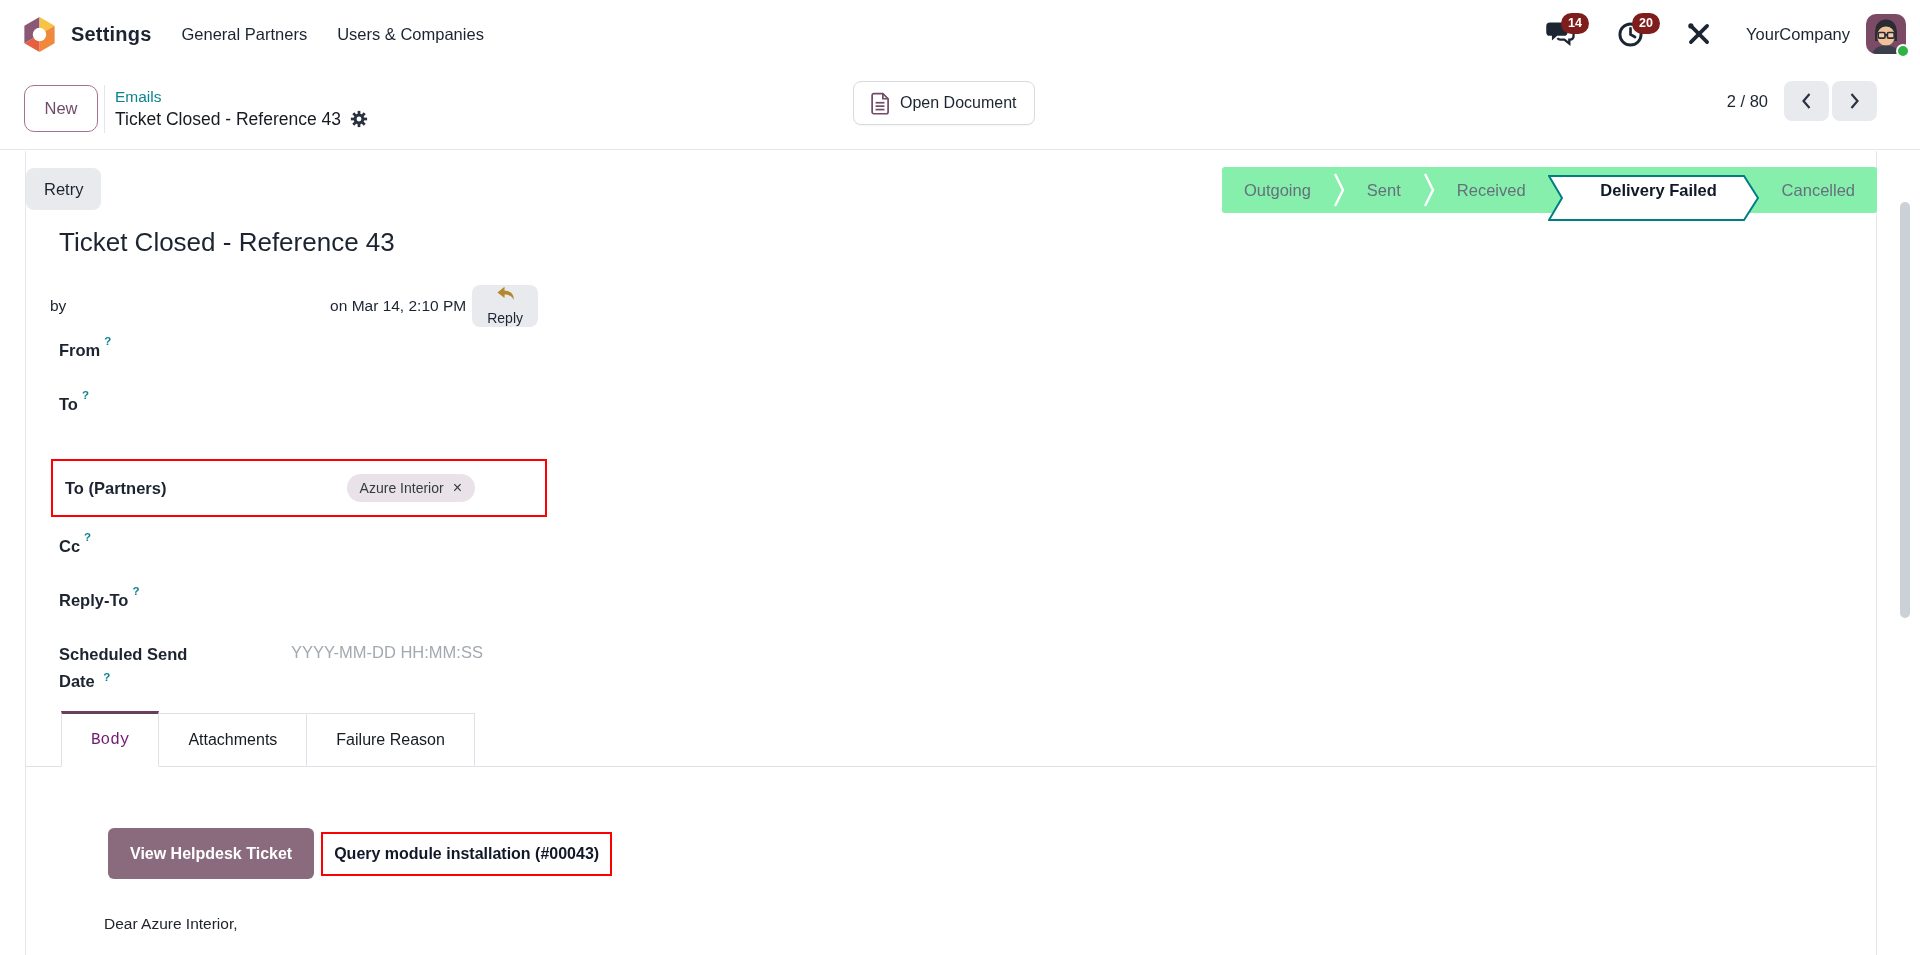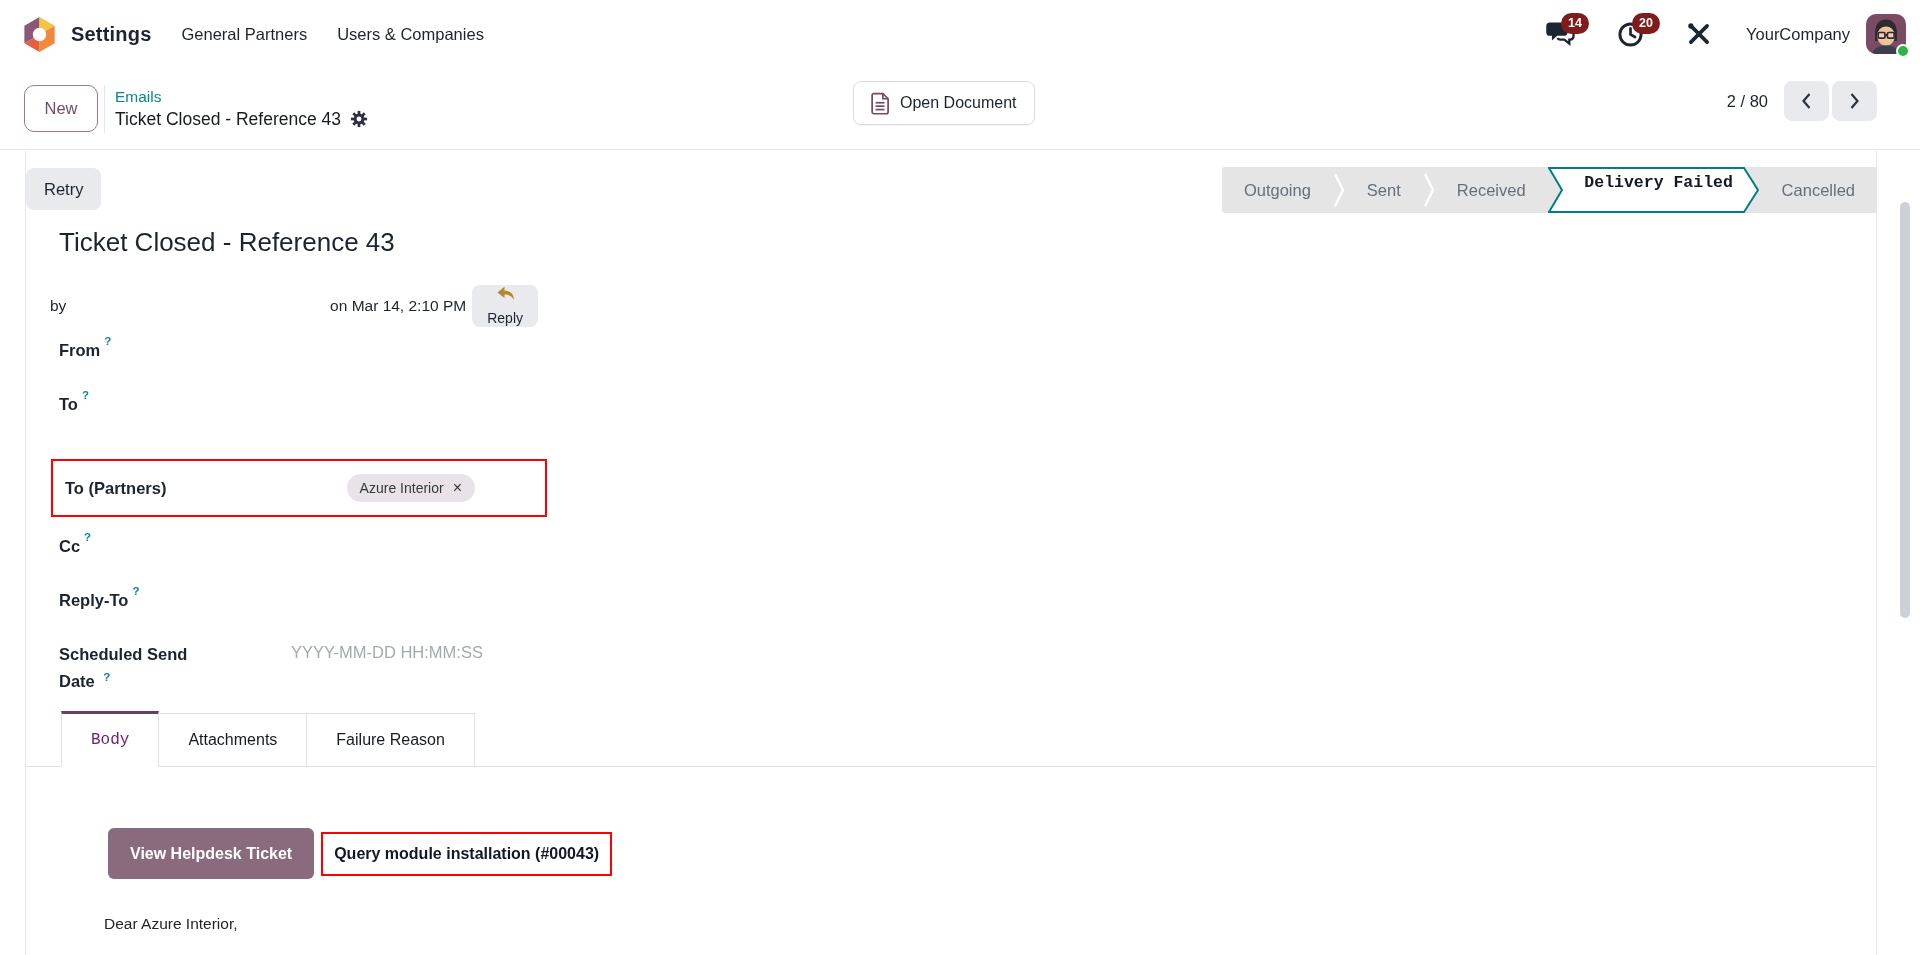--- a/index.html
+++ b/index.html
@@ -49,25 +49,25 @@
   .sheet { position:absolute; top:0; bottom:0; left:25px; right:43px; background:#fff;
     border-left:1px solid #e4e6ea; border-right:1px solid #e4e6ea; }
   .scroll-thumb { position:absolute; right:10px; top:51px; width:10px; height:416px;
     background:#ccd1d7; border-radius:5px; cursor:grab; }
 
   .btn-retry { position:absolute; left:0; top:17px; height:42px; padding:0 18px; background:#e8eaed;
     border:none; border-radius:8px; font-family:inherit; font-size:16.5px; font-weight:500;
     color:#1b2430; cursor:pointer; }
 
   
-  .pipeline { position:absolute; right:-1px; top:16px; height:46px; display:flex; align-items:flex-start;
-    background:#e5e5e5; border-radius:3px; }
+  .pipeline { position:absolute; right:-1px; top:16px; height:46px; display:flex; align-items:center;
+    background:#86efac; border-radius:3px; }
   .stage { font-size:16.5px; color:#65707c; padding:0 22px; line-height:46px; cursor:pointer; white-space:nowrap; }
   .stage-sep { display:block; }
-  .stage-active { position:relative; width:212px; height:30px; cursor:pointer;font-family:Liberation Mono, monospace; }
+  .stage-active { position:relative; width:212px; height:30px; cursor:pointer; }
   .stage-active svg { position:absolute; inset:0; }
   .stage-active-label { position:absolute; inset:0; display:flex; align-items:center; justify-content:center;
     padding-left:10px; font-size:16.5px; font-weight:700; color:#111827; white-space:nowrap; }
 
   
   .form-title { position:absolute; left:33px; top:76px; font-size:26px; font-weight:500; color:#1b2430; }
   .meta-row { position:absolute; left:24px; top:133px; width:488px; height:44px; display:flex; align-items:center; }
   .meta-by { font-size:15.5px; }
   .meta-date { font-size:15.5px; margin-left:auto; margin-right:6px; }
   .btn-reply { height:42px; display:flex; align-items:center; gap:8px; padding:0 15px;

